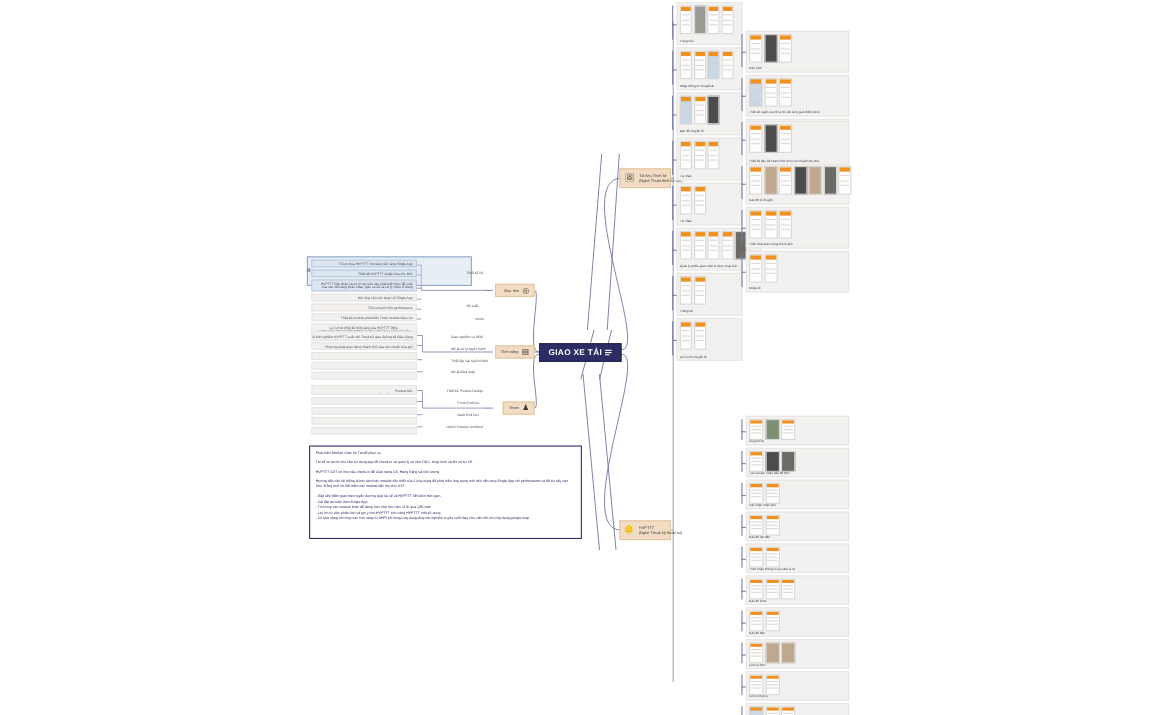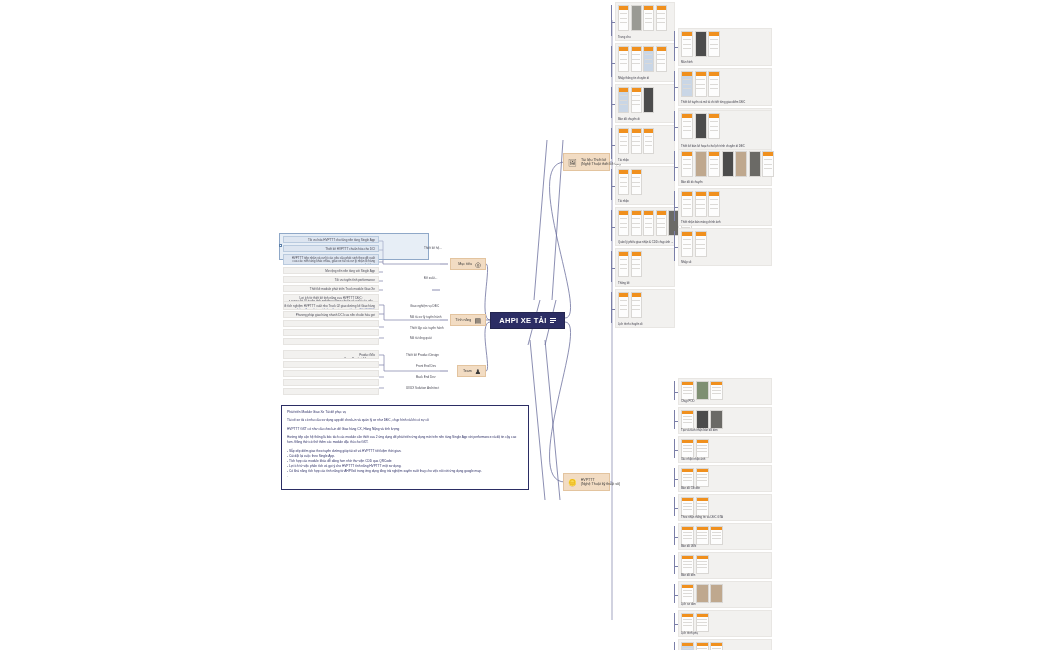--- a/index.html
+++ b/index.html
@@ -145,21 +145,21 @@
     </g>
     <g fill="none" stroke="#7b7fa8" stroke-width="0.7">
 
       <path d="M565 162 L 600 162 L 612 162"></path>
       <path d="M612 20 L 612 620"></path>
       <path d="M565 482 L 600 482 L 612 482"></path>
     </g>
   </svg>
 
   <div class="central">
-    <span>AHPI XE TẢI</span>
+    <span>GIAO XE TẢI</span>
     <span class="ham">
         <i></i>
         <i></i>
         <i></i>
       </span>
   </div>
 
   <div class="pill" style="left:450px; top:258px; width:36px; height:12px;">
     <span>Mục tiêu</span>
     <span class="glyph">◎</span>

